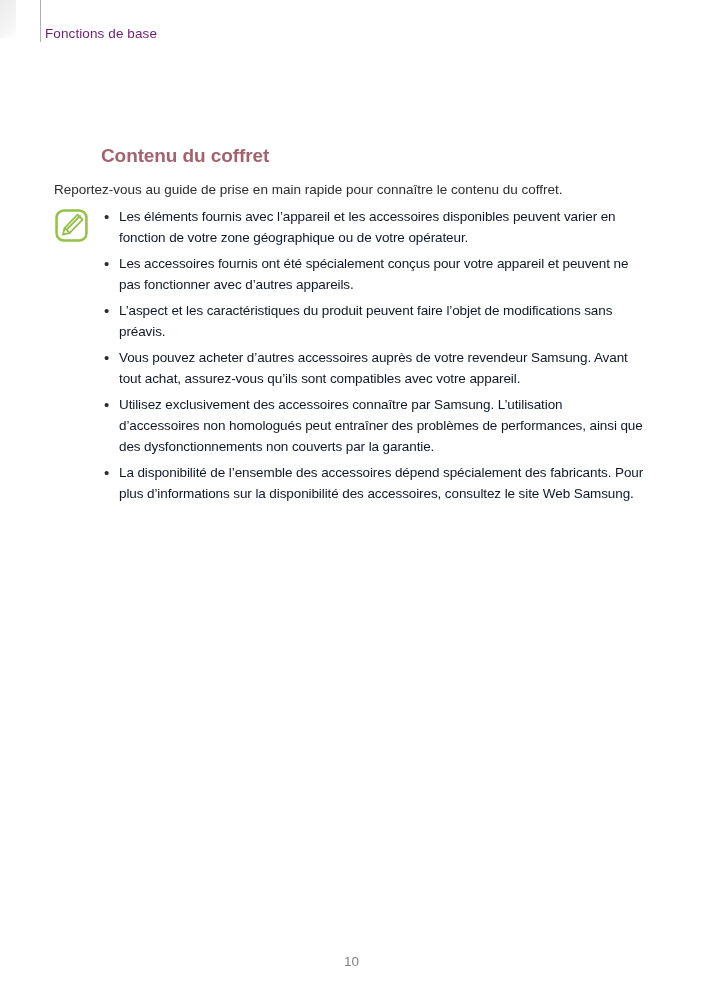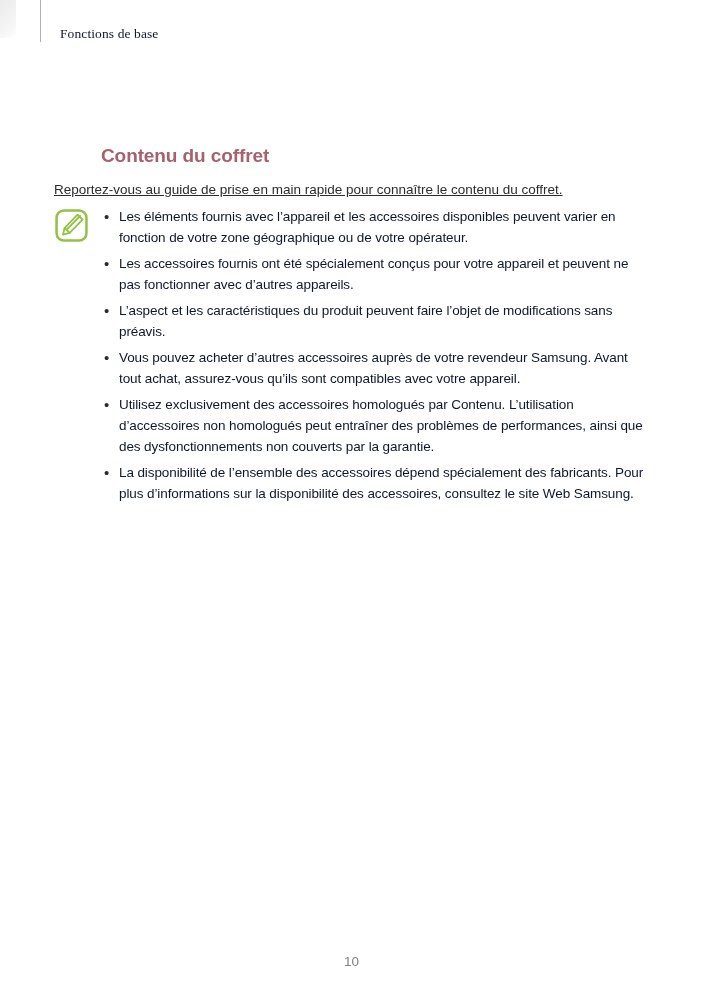--- a/index.html
+++ b/index.html
@@ -13,37 +13,37 @@
 
   .corner-shade {
     position: absolute; left: 0; top: 0; width: 16px; height: 38px;
     background: linear-gradient(135deg, #ebebeb 0%, #f6f6f6 70%, rgba(255,255,255,0) 100%);
   }
   .header-rule {
     position: absolute; left: 40px; top: 0; width: 1px; height: 42px;
     background: #b0b0b2;
   }
   .running-header {
-    position: absolute; left: 60px; top: 26px;
-    font-size: 13.5px; color: #0f172a; letter-spacing: 0.1px; font-family: Liberation Serif, serif;
+    position: absolute; left: 45px; top: 26px;
+    font-size: 13.5px; color: #701a75; letter-spacing: 0.1px;
   }
   .chapter-title {
     position: absolute; left: 53px; top: 82px; width: 620px;
     font-size: 26px; font-weight: bold; color: #4c8fd2;
     letter-spacing: -0.3px; white-space: pre-line;
   }
   .section-heading {
     position: absolute; left: 53px; top: 145px; width: 500px;
     font-size: 19px; font-weight: bold; color: #a5616d;
     letter-spacing: -0.1px;
     margin-left: 48px;
   }
   .intro {
     position: absolute; left: 54px; top: 180px; width: 600px;
-    font-size: 13.5px; color: #2c2c2e; line-height: 20px; text-decoration: underline;
+    font-size: 13.5px; color: #2c2c2e; line-height: 20px;
   }
 
   .note-icon {
     position: absolute; left: 55px; top: 209px; width: 33px; height: 33px;
     display: block;
   }
   .note-list {
     position: absolute; left: 102px; top: 206px; width: 566px;
     list-style: none;
   }
@@ -109,21 +109,21 @@
       <span class="txt">L’aspect et les caractéristiques du produit peuvent faire l’objet de modifications sans
 préavis.</span>
     </li>
     <li class="note-item">
       <span class="dot">•</span>
       <span class="txt">Vous pouvez acheter d’autres accessoires auprès de votre revendeur Samsung. Avant
 tout achat, assurez-vous qu’ils sont compatibles avec votre appareil.</span>
     </li>
     <li class="note-item">
       <span class="dot">•</span>
-      <span class="txt">Utilisez exclusivement des accessoires homologués par Contenu. L’utilisation
+      <span class="txt">Utilisez exclusivement des accessoires connaître par Samsung. L’utilisation
 d’accessoires non homologués peut entraîner des problèmes de performances, ainsi que
 des dysfonctionnements non couverts par la garantie.</span>
     </li>
     <li class="note-item">
       <span class="dot">•</span>
       <span class="txt">La disponibilité de l’ensemble des accessoires dépend spécialement des fabricants. Pour
 plus d’informations sur la disponibilité des accessoires, consultez le site Web Samsung.</span>
     </li>
   </ul>
 

